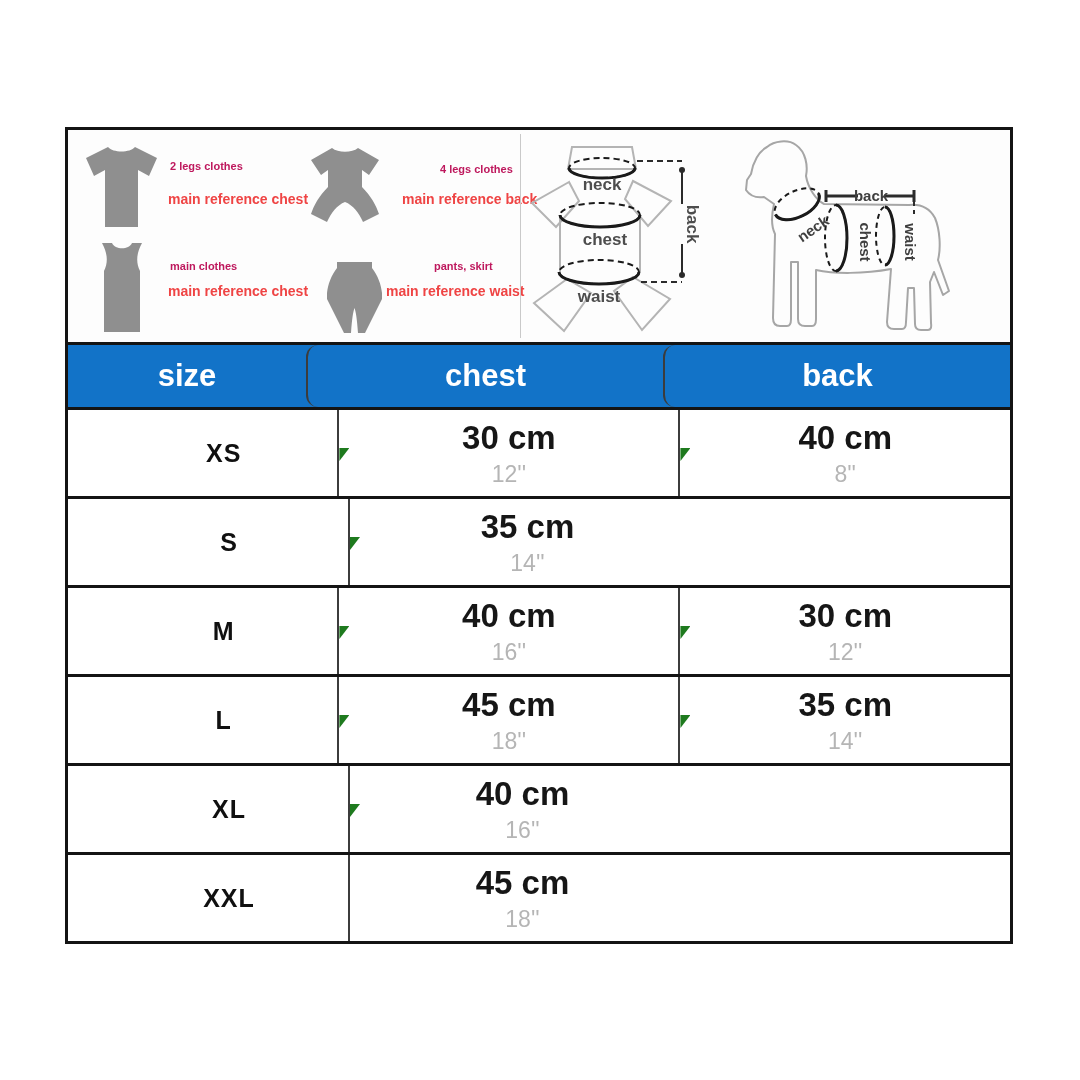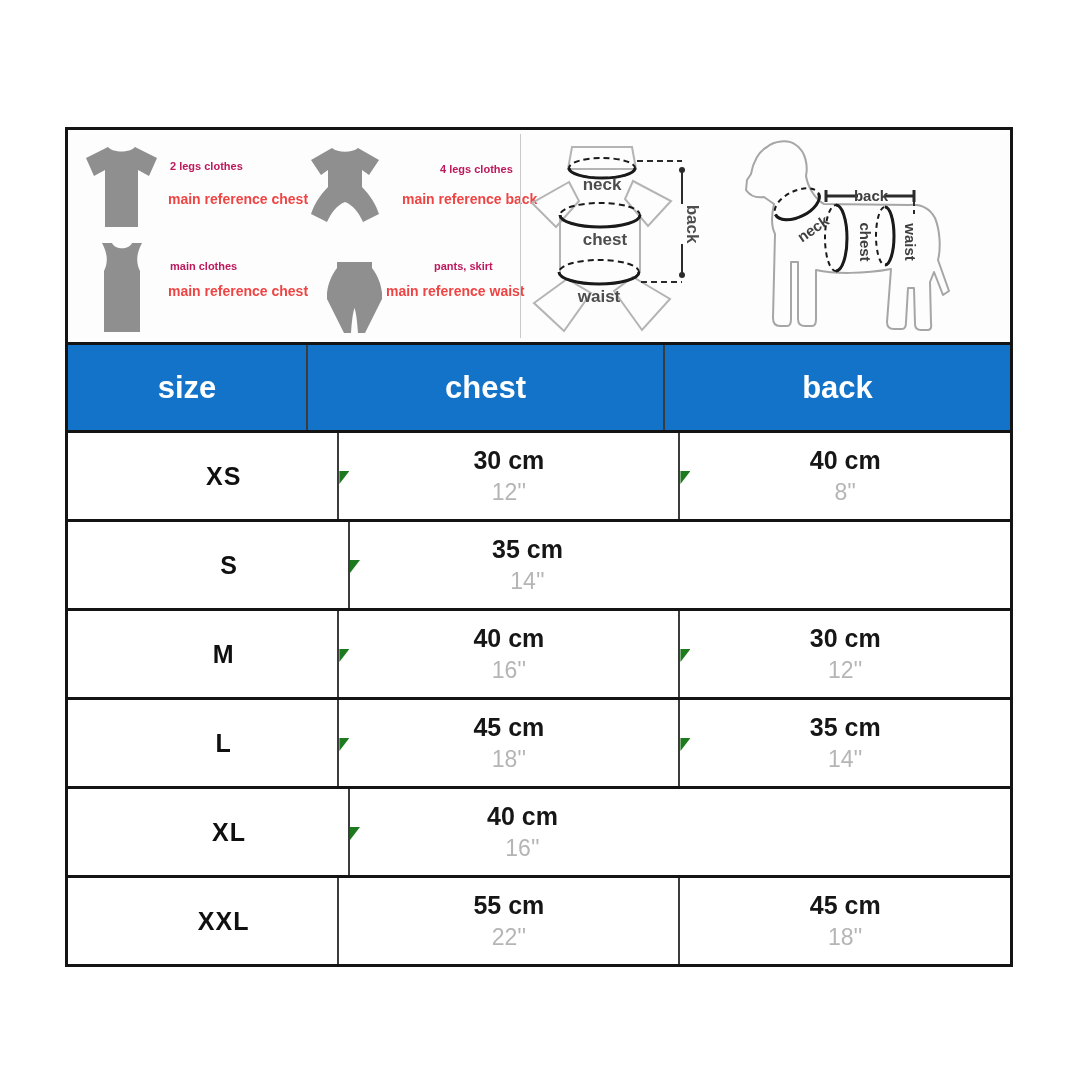--- a/index.html
+++ b/index.html
@@ -12,31 +12,31 @@
   
   .top-section { position:relative; height:212px; border-bottom:3px solid #141414; background:#fdfdfd; }
   .divider-v { position:absolute; left:452px; top:4px; bottom:4px; width:1px; background:#c9c9c9; }
   .licon { position:absolute; }
   .legend-title { position:absolute; font-size:11px; font-weight:bold; color:#be185d; white-space:nowrap; }
   .legend-sub { position:absolute; font-size:14px; font-weight:bold; color:#ef4444; white-space:nowrap; }
   .diag-svg { position:absolute; top:0; }
 
   
   .thead { display:flex; background:#1273C8; border-bottom:3px solid #141414; }
-  .thead .cell { height:85px; display:flex; align-items:center; justify-content:center;
-                 color:#ffffff; font-weight:bold; font-size:31px; }
+  .thead .cell { height:62px; display:flex; align-items:center; justify-content:center;
+                 color:#ffffff; font-weight:bold; font-size:31px;border-radius:12px; }
   .trow { display:flex; border-bottom:3px solid #141414; background:#ffffff;padding-left:42px; }
   .trow:last-child { border-bottom:none; }
   .trow .cell { height:86px; display:flex; flex-direction:column; align-items:center; justify-content:center;
                 gap:4px; position:relative; }
   .c-size  { width:238px; }
   .c-chest { width:355px; border-left:2px solid #3c3c3c; }
   .c-back  { width:345px; border-left:2px solid #3c3c3c; }
   .size-label { font-size:25px; font-weight:bold; color:#101010; letter-spacing:1px; }
-  .cm   { font-size:25px; font-weight:bold; color:#161616; }
+  .cm   { font-size:33px; font-weight:bold; color:#161616; }
   .inch { font-size:23px; font-weight:normal; color:#b5b5b5; }
   .gmark { position:absolute; left:0; top:38px; width:10px; height:13px; background:#1e7a1e;
            clip-path:polygon(0 0, 100% 0, 0 100%); }
 
   svg text { font-family:"Liberation Sans", sans-serif; font-weight:bold; }
 </style>
 </head>
 <body>
 
 <div class="sheet">
@@ -211,23 +211,19 @@
         <span class="gmark"></span>
       <span class="cm">40 cm</span>
       <span class="inch">16''</span>
       </div>
   </div>
 
   <div class="trow">
     <div class="cell c-size">
         <span class="size-label">XXL</span>
       </div>
-    <div class="cell c-chest">
-      <span class="cm">55 cm</span>
-      <span class="inch">22''</span>
-      </div>
     <div class="cell c-back">
       <span class="cm">45 cm</span>
       <span class="inch">18''</span>
       </div>
   </div>
 
 </div>
 
 </body></html>

